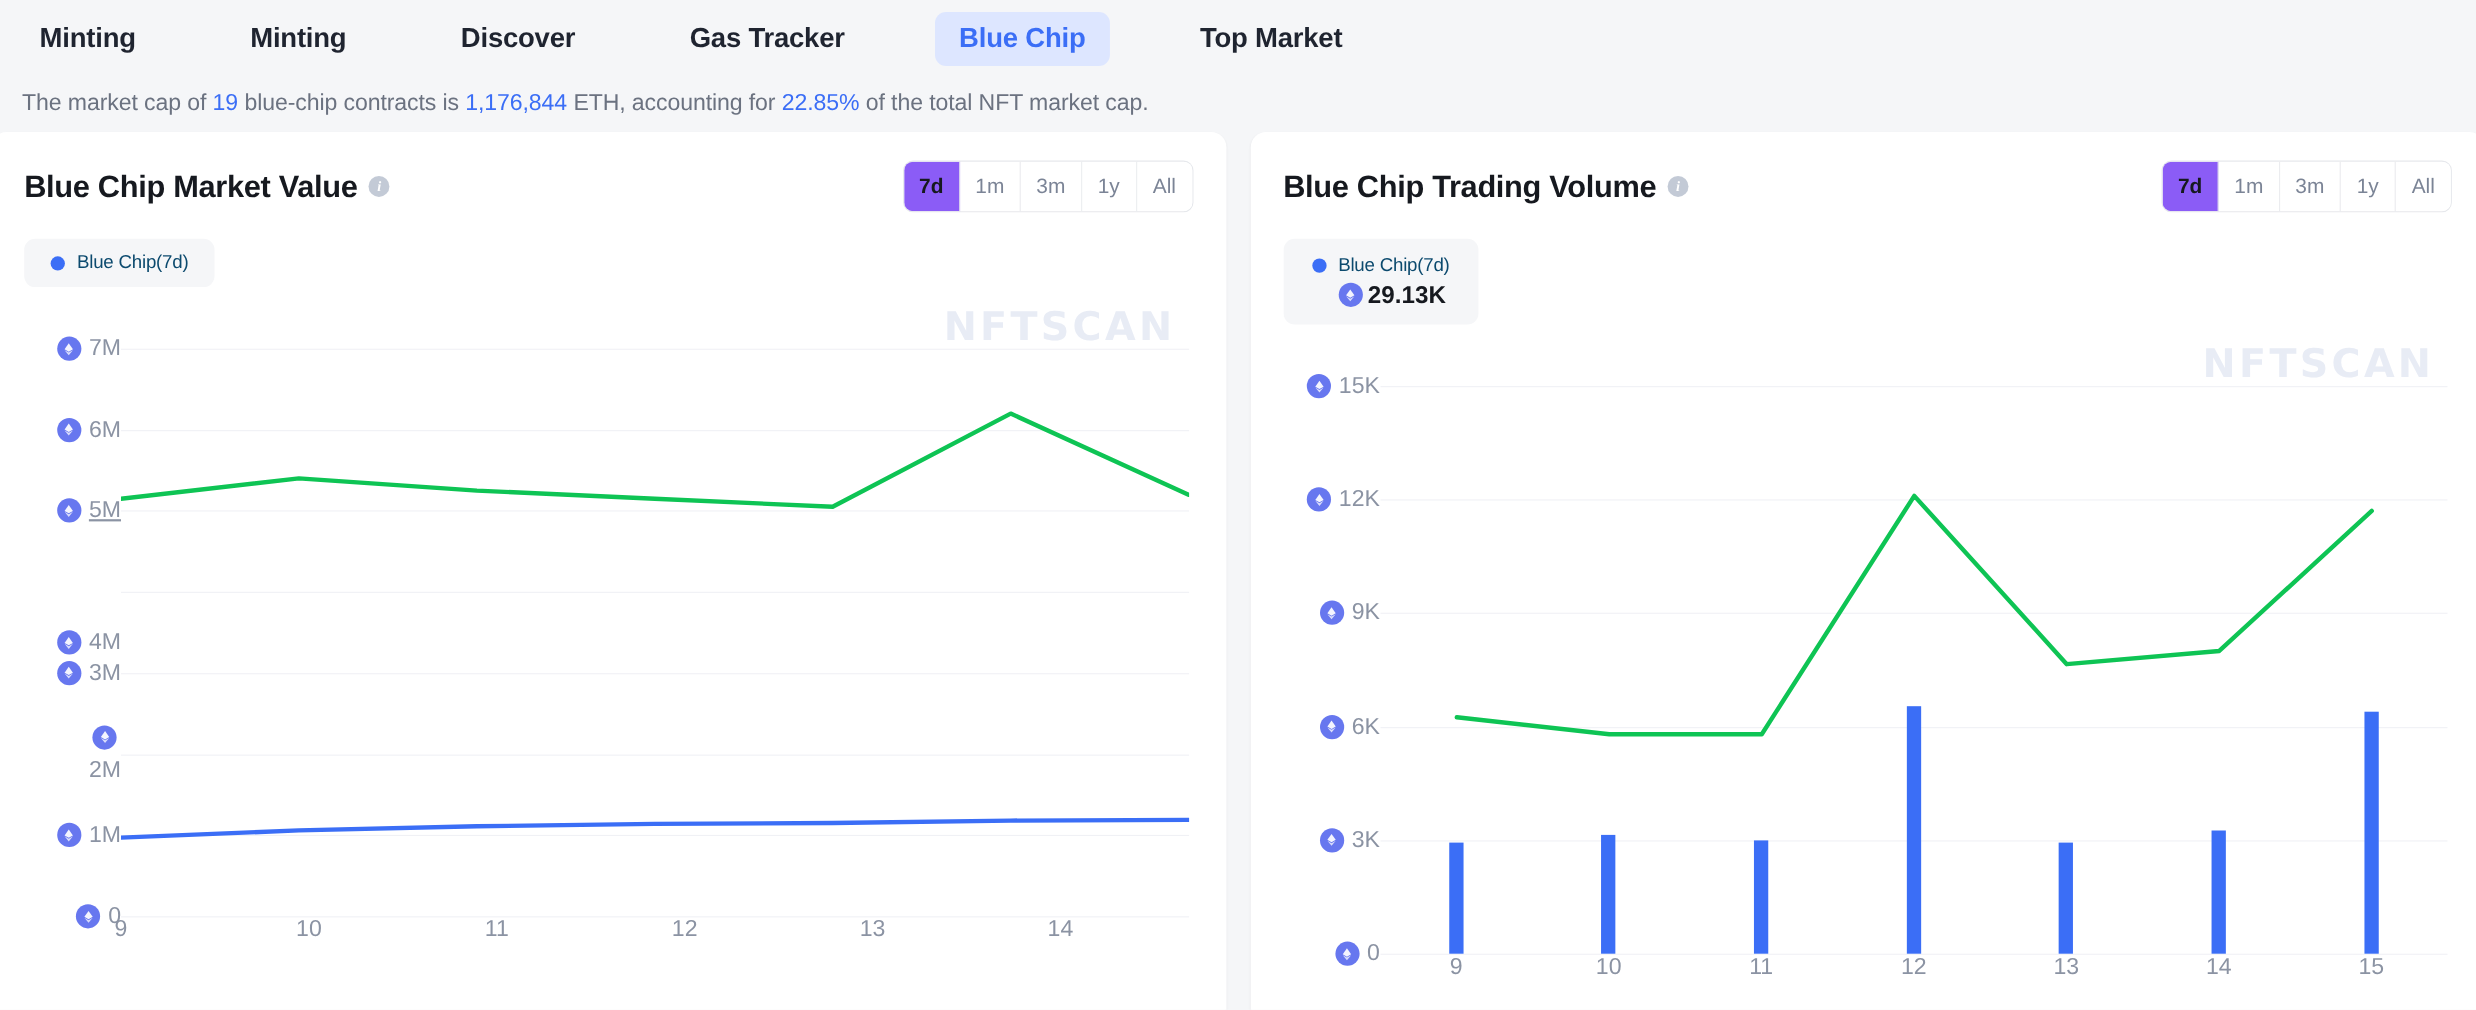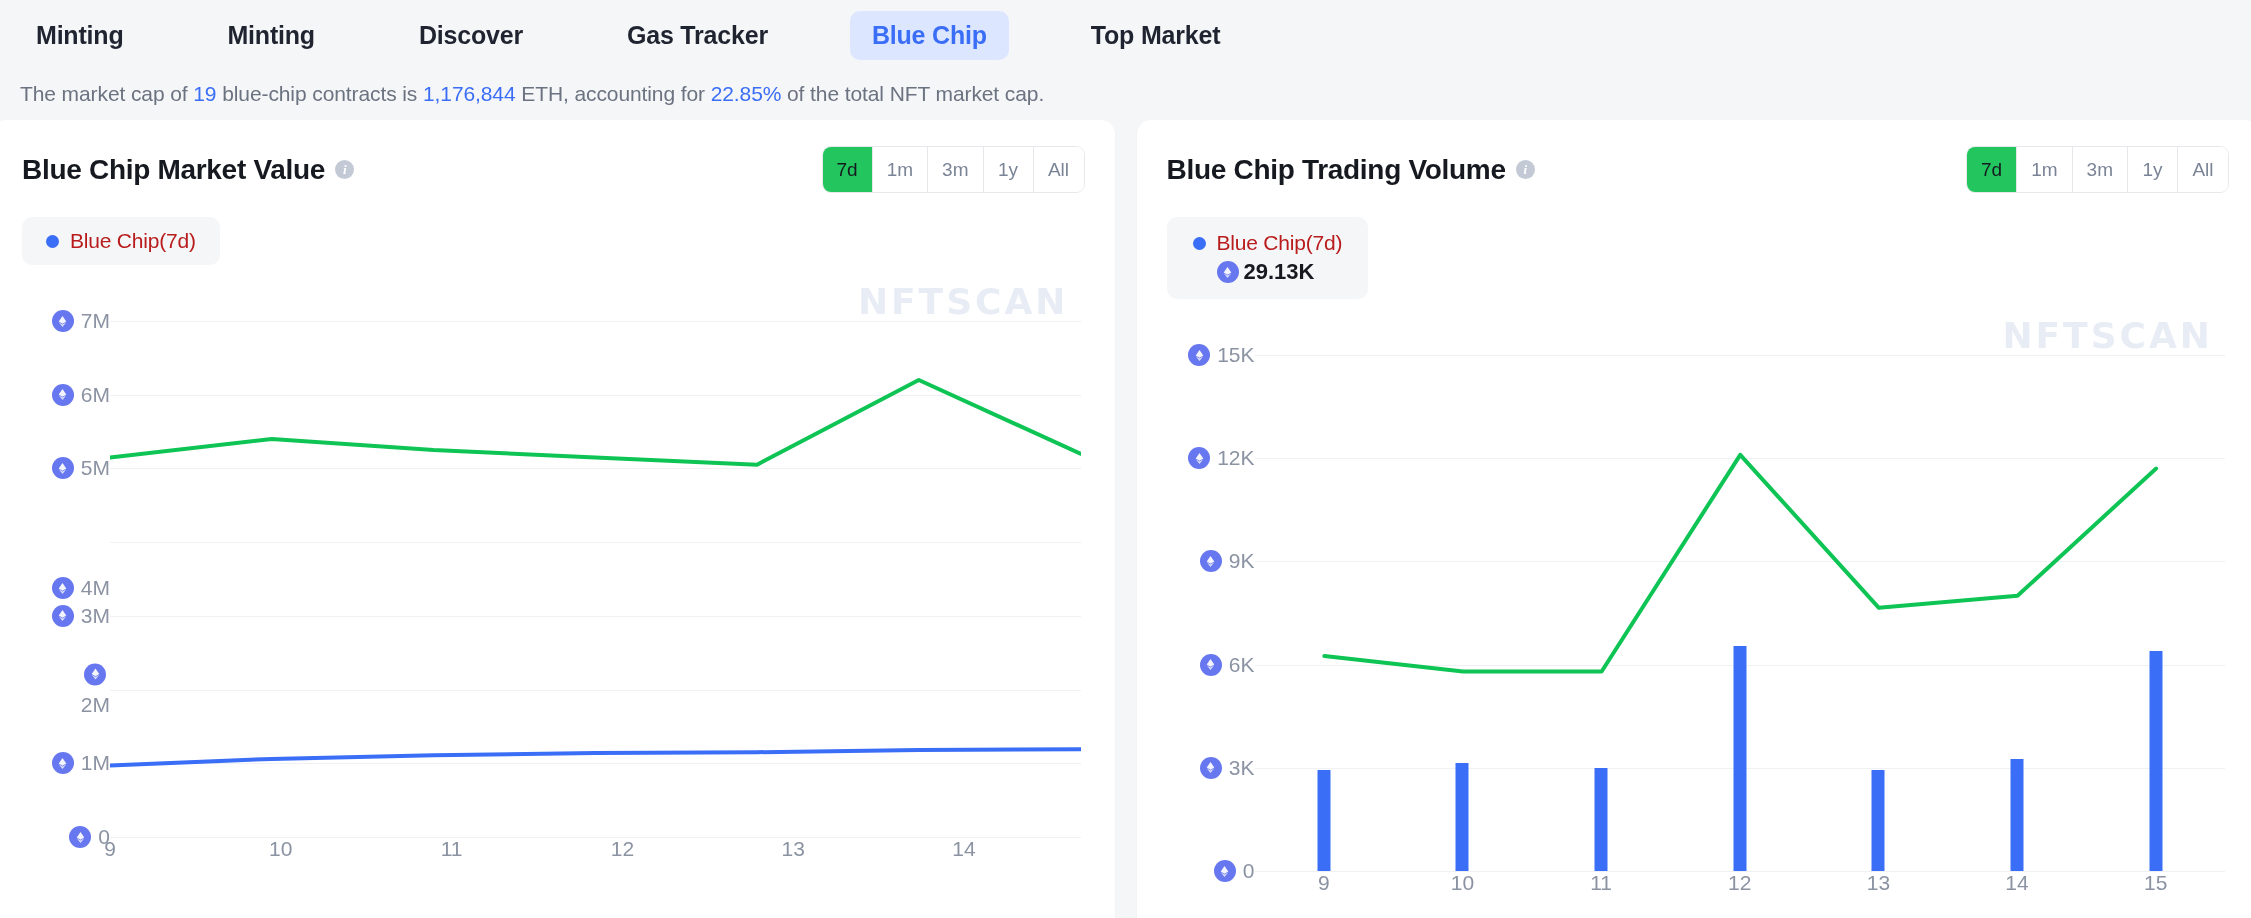--- a/index.html
+++ b/index.html
@@ -108,23 +108,23 @@
     align-items: center;
     justify-content: center;
     font-size: 19px;
     color: #7b8496;
     padding: 0 14px;
     border-right: 1px solid #e6e8ec;
     background: #fff;
   }
   .range-btn:last-child { border-right: none; }
   .range-btn.active {
-    background: #22c55e;
+    background: #8b5cf6;
     color: #16191f;
-    font-weight: normal;
+    font-weight: bold;
   }
 
   
   .legend-row {
     display: flex;
     gap: 20px;
     padding: 24px 30px 0 30px;
   }
   .legend-chip {
     background: #f5f6f8;
@@ -134,21 +134,21 @@
     flex-direction: column;
     gap: 4px;
   }
   .legend-chip.compact { padding: 14px 26px; }
   .legend-top {
     display: flex;
     align-items: center;
     gap: 11px;
   }
   .dot { width: 13px; height: 13px; border-radius: 50%; }
-  .legend-label { font-size: 21px; color: #b91c1c; letter-spacing: -0.2px; text-align: right; }
+  .legend-label { font-size: 17px; color: #0c4a6e; letter-spacing: -0.2px; text-align: right; }
   .legend-value {
     display: flex;
     align-items: center;
     gap: 5px;
     font-size: 22px;
     font-weight: bold;
     color: #16191f;
     padding-left: 24px;
   }
 
@@ -298,21 +298,21 @@
             </div>
             <div class="ytick" style="top: 73.7143px;">
               <span class="eth">
                 <svg width="13" height="13" viewBox="0 0 24 24">
                   <polygon points="12,2 5,12 12,16 19,12" fill="#ffffff" opacity="0.92"></polygon>
                   <polygon points="12,17.5 5,13.5 12,22 19,13.5" fill="#ffffff" opacity="0.75"></polygon>
                 </svg>
               </span>
               <span>6M</span>
             </div>
-            <div class="ytick" style="top: 147.429px;">
+            <div class="ytick" style="top: 147.429px; text-decoration: underline;">
               <span class="eth">
                 <svg width="13" height="13" viewBox="0 0 24 24">
                   <polygon points="12,2 5,12 12,16 19,12" fill="#ffffff" opacity="0.92"></polygon>
                   <polygon points="12,17.5 5,13.5 12,22 19,13.5" fill="#ffffff" opacity="0.75"></polygon>
                 </svg>
               </span>
               <span>5M</span>
             </div>
             <div class="ytick" style="top: 221.143px; margin-top: 46px;">
               <span class="eth">

